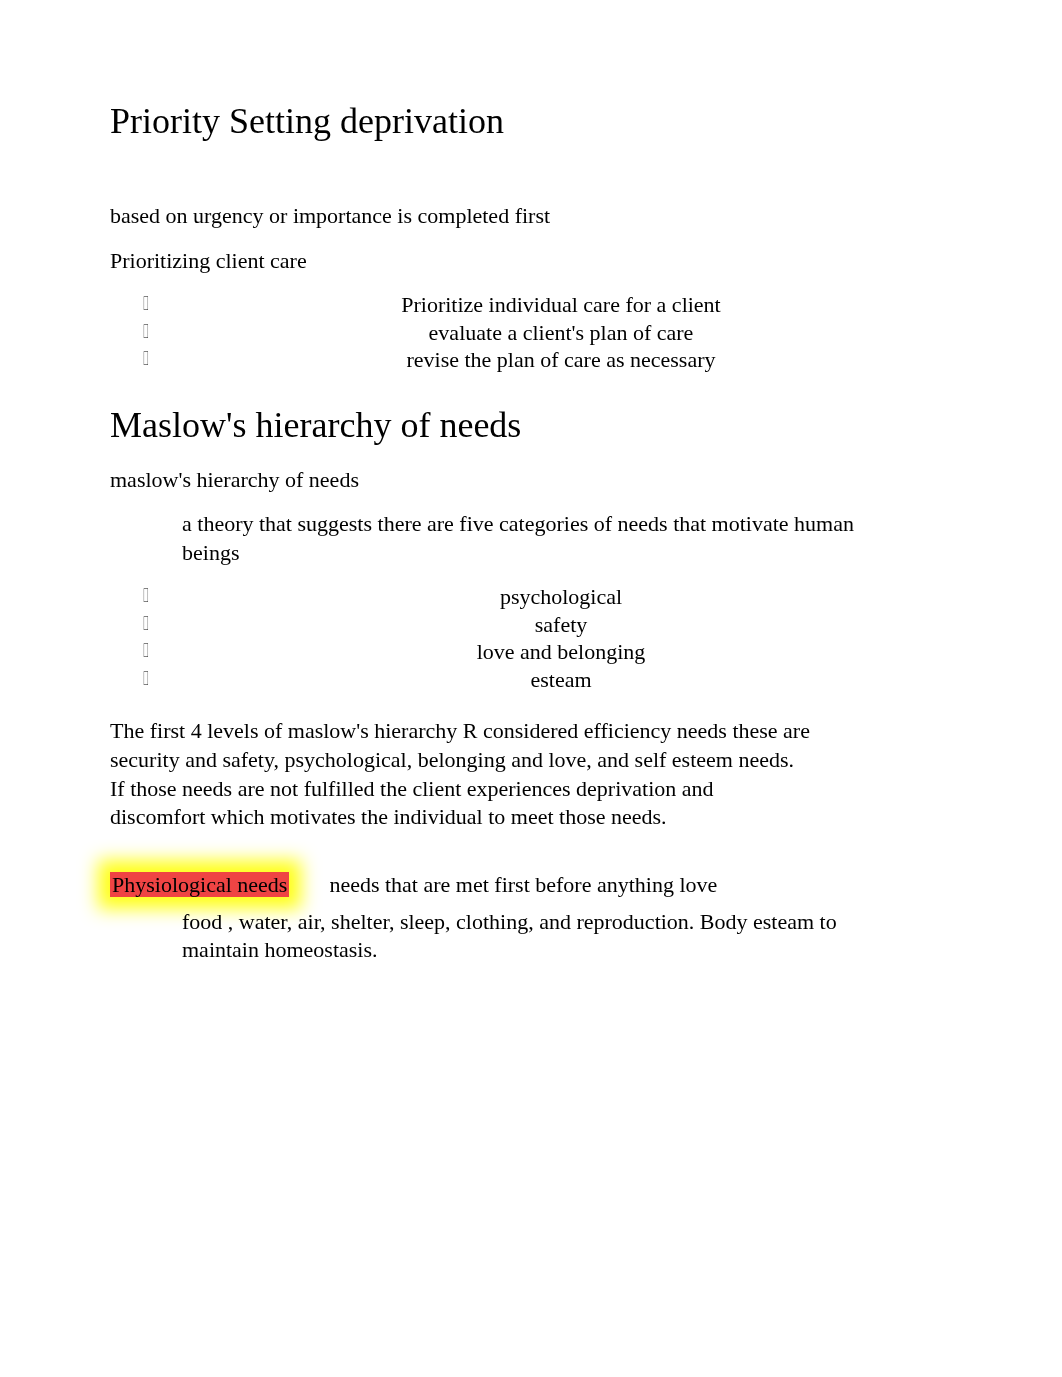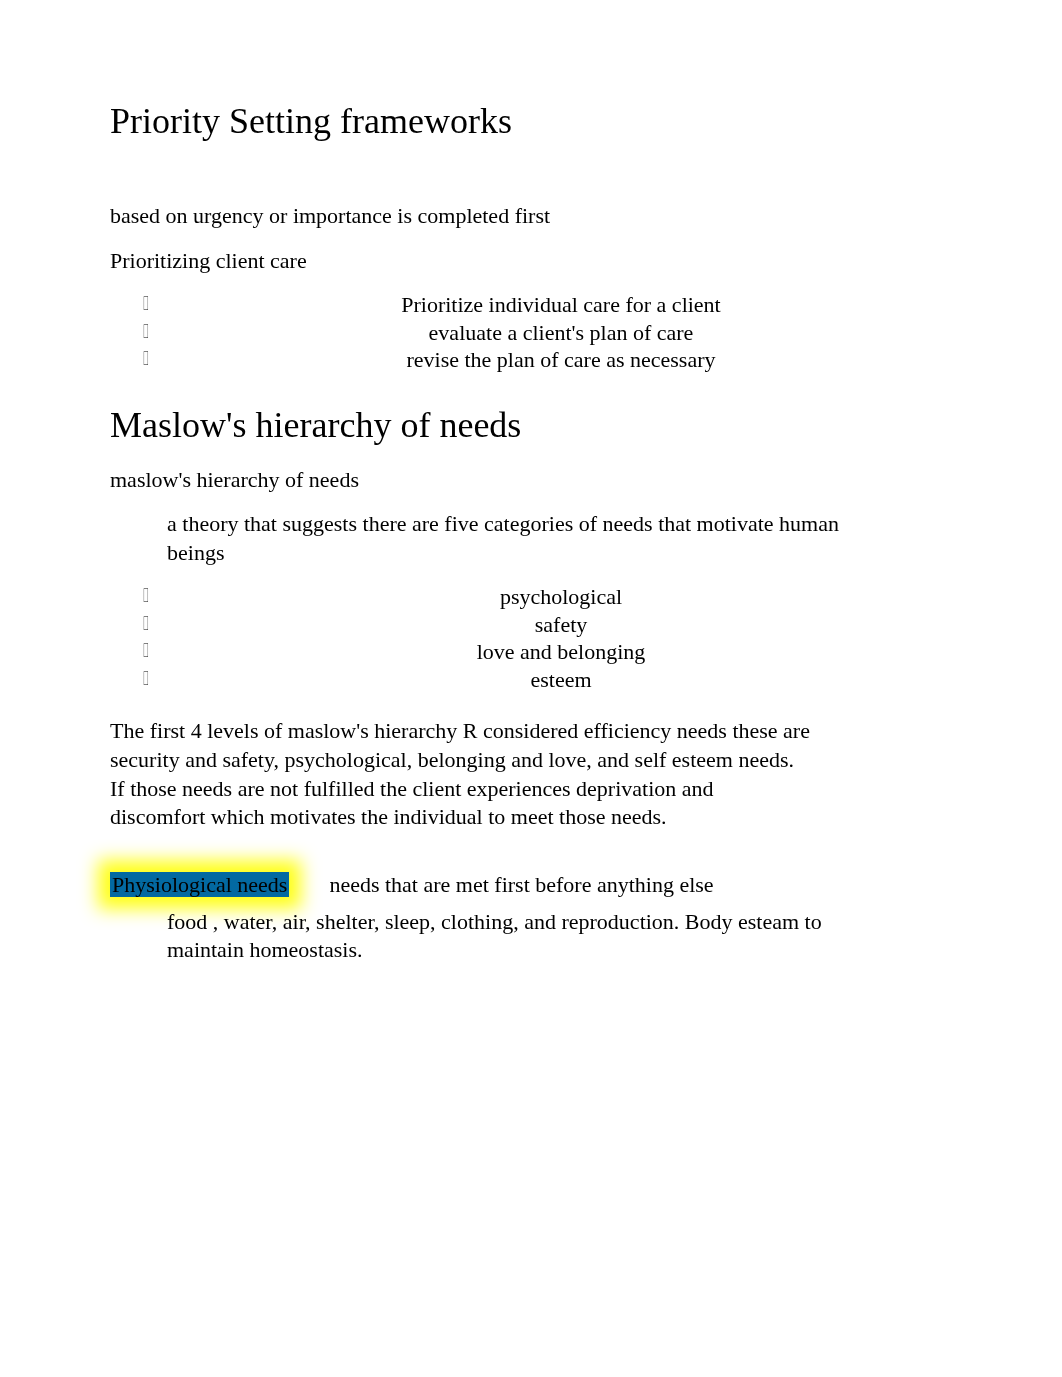--- a/index.html
+++ b/index.html
@@ -24,21 +24,21 @@
     font-weight: normal;
     margin: 30px 0 20px 0;
   }
   p {
     font-size: 22px;
     margin: 0 0 16px 0;
     line-height: 1.3;
     max-width: 700px;
   }
   .indent {
-    margin-left: 57px;
+    margin-left: 72px;
   }
   ul {
     list-style: none;
     margin: 0 0 24px 0;
     padding: 0 0 0 30px;
     text-align: center;
   }
   ul li {
     font-size: 22px;
     line-height: 1.25;
@@ -49,21 +49,21 @@
     content: "⎕";
     font-family: Arial, sans-serif;
     position: absolute;
     left: 0;
     top: 0;
     color: #000;
     font-size: 20px;
     transform: scaleX(0.4);
   }
   .hl {
-    background-color: #0369a1;
+    background-color: #ef4444;
     box-shadow: 0 0 18px 12px rgba(255,255,0,0.9);
     padding: 0 2px;
   }
   .row {
     display: flex;
     margin: 20px 0 10px 0;
     max-width: 700px;
   }
   .row .label {
     flex: 0 0 auto;
@@ -75,48 +75,48 @@
   }
   .sp-top {
     margin-top: 40px;
   }
 </style>
 </head>
 <body>
 
 <div class="page">
 
-  <h1>Priority Setting frameworks</h1>
+  <h1>Priority Setting deprivation</h1>
 
   <p>based on urgency or importance is completed first</p>
   <p>Prioritizing client care</p>
 
   <ul>
     <li>Prioritize individual care for a client</li>
     <li>evaluate a client's plan of care</li>
     <li>revise the plan of care as necessary</li>
   </ul>
 
   <h2>Maslow's hierarchy of needs</h2>
 
   <p>maslow's hierarchy of needs</p>
 
   <p class="indent">a theory that suggests there are five categories of needs that motivate human beings</p>
 
   <ul>
     <li>psychological</li>
     <li>safety</li>
     <li>love and belonging</li>
-    <li>esteem</li>
+    <li>esteam</li>
   </ul>
 
   <p>The first 4 levels of maslow's hierarchy R considered efficiency needs these are security and safety, psychological, belonging and love, and self esteem needs. If those needs are not fulfilled the client experiences deprivation and discomfort which motivates the individual to meet those needs.</p>
 
   <div class="row sp-top">
     <span class="label">
       <span class="hl">Physiological needs</span>
     </span>
-    <span class="desc">needs that are met first before anything else</span>
+    <span class="desc">needs that are met first before anything love</span>
   </div>
 
   <p class="indent">food , water, air, shelter, sleep, clothing, and reproduction. Body esteam to maintain homeostasis.</p>
 
 </div>
 
 </body></html>

